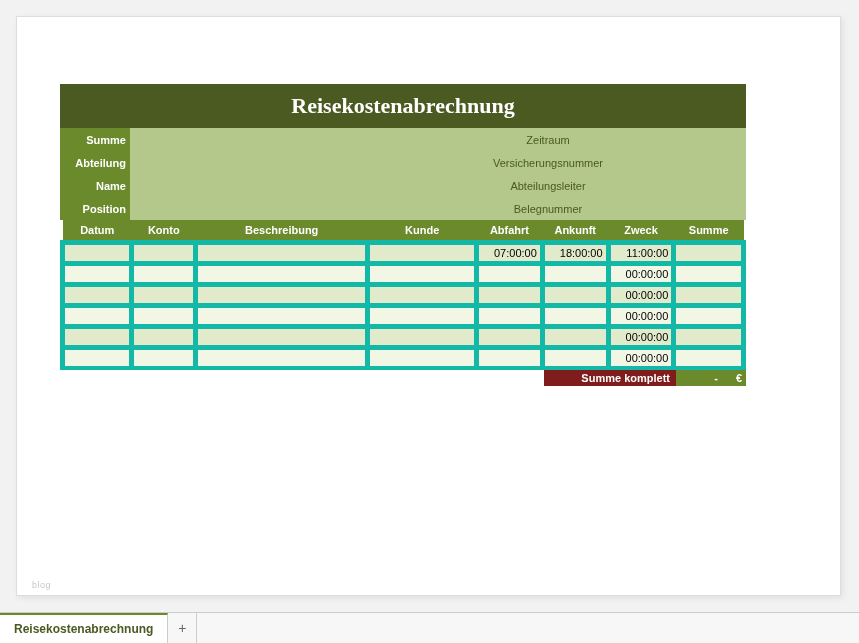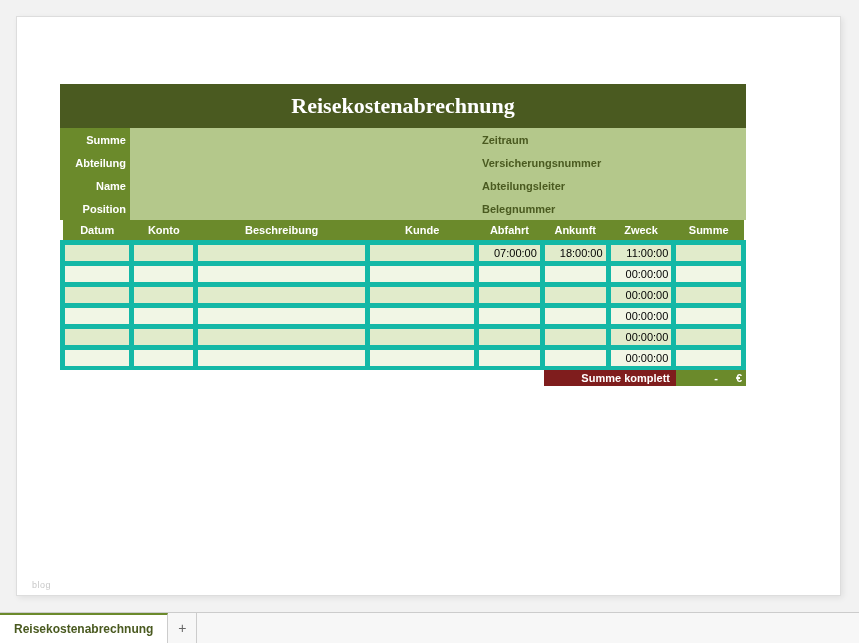--- a/index.html
+++ b/index.html
@@ -55,23 +55,23 @@
     text-align: right;
     padding: 4px 4px;
     height: 15px;
   }
   .hb-field-left {
     background: #b4c88b;
   }
   .hb-label-right {
     background: #b4c88b;
     color: #4a5a20;
-    font-weight: bold;
-    font-size: 11px;
-    text-align: left;
+    font-weight: normal;
+    font-size: 11px;
+    text-align: center;
     padding: 4px 4px;
   }
   .hb-field-right {
     background: #b4c88b;
   }
   table.grid {
     border-collapse: collapse;
     width: 100%;
     font-size: 11px;
   }

